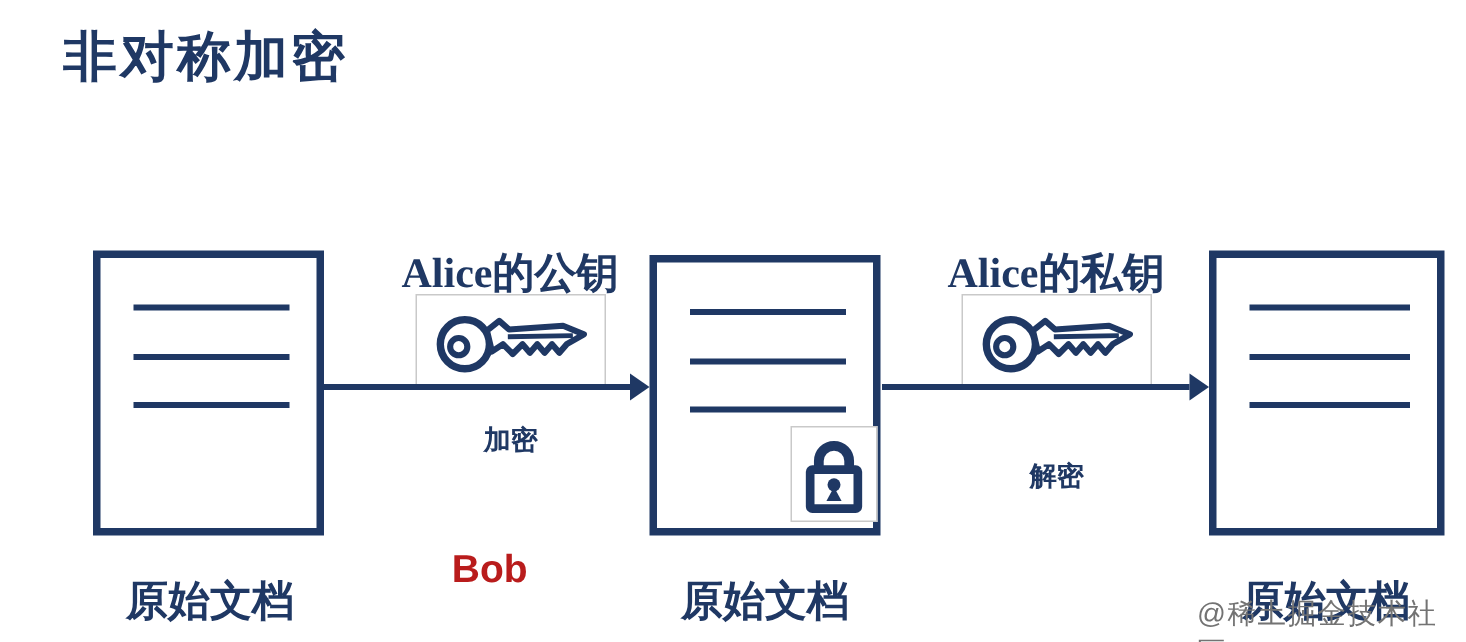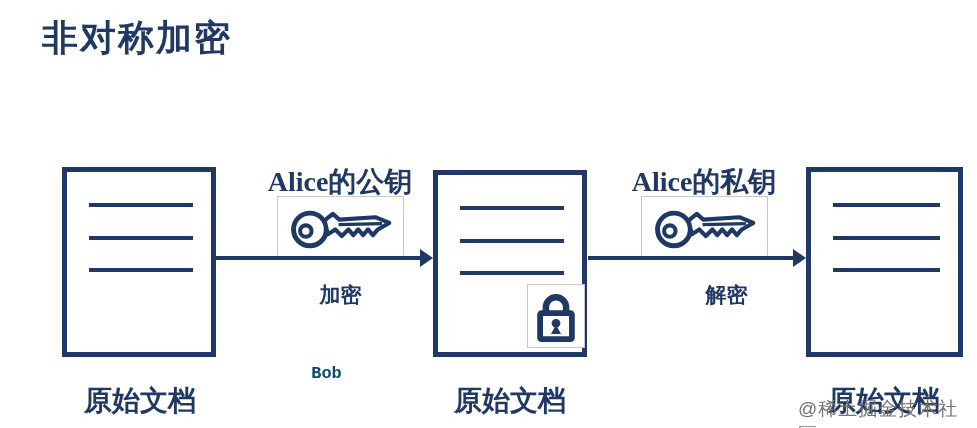--- a/index.html
+++ b/index.html
@@ -63,28 +63,28 @@
   .key-box.k2 { left:641px; }
   .key-label {
     position:absolute; top:163px; width:180px;
     text-align:center; font-size:28px; font-weight:bold;
     font-family:"Liberation Serif", serif; color:#1f3864; z-index:2;
   }
   .key-label.kl1 { left:250px; }
   .key-label.kl2 { left:614px; }
   .action-label {
     position:absolute; top:281px; width:127px;
-    text-align:center; font-size:21px; font-weight:bold; color:#1f3864;
+    text-align:center; font-size:18px; font-weight:bold; color:#1f3864;
   }
   .action-label.ac1 { left:277px; }
-  .action-label.ac2 { left:663px; }
+  .action-label.ac2 { left:641px;margin-top:24px; }
   .actor-label {
     position:absolute; top:364px; width:127px;
-    text-align:center; font-size:17px; font-weight:bold;
-    font-family:Liberation Mono, monospace; color:#0c4a6e;
+    text-align:center; font-size:26px; font-weight:bold;
+    font-family:Liberation Sans, sans-serif; color:#b91c1c;
   }
   .actor-label.at1 { left:263px; }
   .actor-label.at2 { left:652px; }
   
   .lock-box {
     position:absolute; left:527px; top:284px; width:58px; height:64px;
     border:1px solid #c9c9c9; background:#ffffff; z-index:4;
     display:flex; align-items:center; justify-content:center;
   }
   .watermark {

